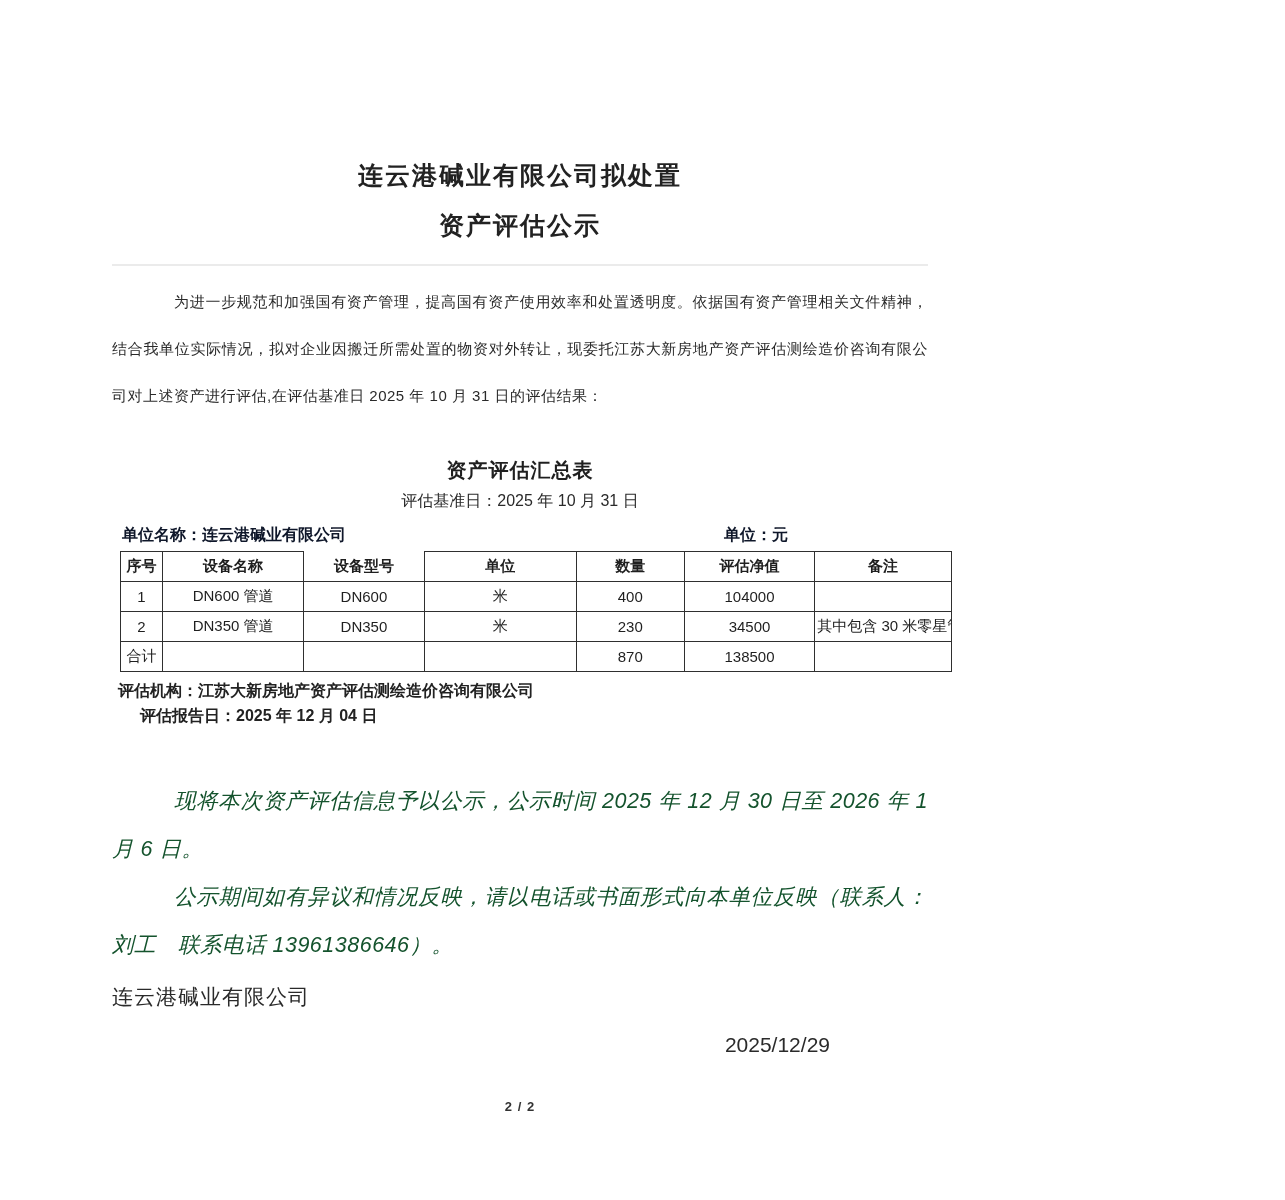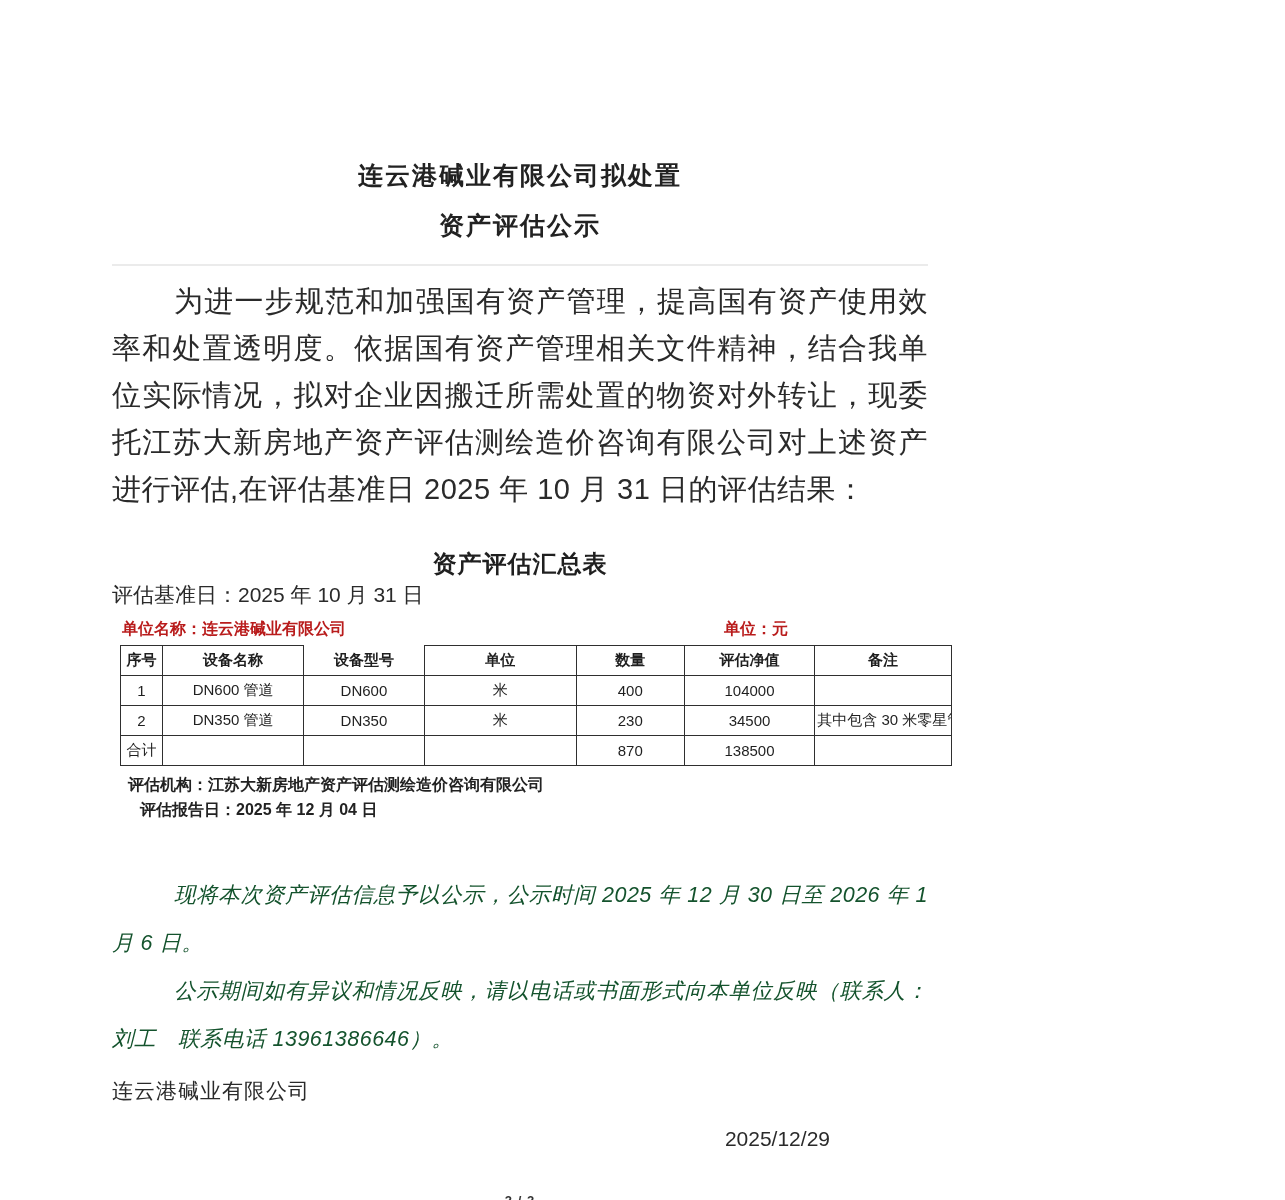--- a/index.html
+++ b/index.html
@@ -26,55 +26,55 @@
   }
   .divider {
     margin-top: 14px;
     height: 2px;
     background: #ebebeb;
   }
 
   
   .intro {
     margin-top: 12px;
-    font-size: 29px;
+    font-size: 15px;
     line-height: 47px;
     text-align: justify;
     text-indent: 62px;
     color: #2a2a2a;
     letter-spacing: 0.5px;
   }
 
   
   .table-title {
     margin-top: 36px;
     text-align: center;
-    font-size: 24px;
+    font-size: 20px;
     font-weight: 700;
     line-height: 30px;
     color: #1f1f1f;
     letter-spacing: 1px;
   }
   .base-date {
     margin-top: 4px;
-    text-align: left;
-    font-size: 21px;
+    text-align: center;
+    font-size: 16px;
     font-weight: 500;
     line-height: 24px;
     color: #2a2a2a;
   }
   .meta-row {
     margin-top: 10px;
     display: flex;
     justify-content: space-between;
     align-items: flex-end;
     font-size: 16px;
     font-weight: 600;
     line-height: 24px;
-    color: #b91c1c;
+    color: #0f172a;
     gap: 36px;
   }
   .meta-row .unit-name { padding-left: 10px; }
   .meta-row .currency { padding-right: 140px; font-weight: 600; }
 
   table.summary {
     margin-top: 4px;
     margin-left: 8px;
     width: calc(100% + 16px);
     border-collapse: collapse;
@@ -90,21 +90,21 @@
     color: #1f1f1f;
     padding: 0 2px;
     overflow: hidden;
     white-space: nowrap;
   }
   table.summary th { font-weight: 600; }
   table.summary th.no-top { border-top: 1.2px solid #ffffff; }
 
   .agency-line {
     margin-top: 6px;
-    margin-left: 16px;
+    margin-left: 6px;
     font-size: 16px;
     font-weight: 600;
     line-height: 25px;
     color: #222;
   }
   .report-date-line {
     margin-left: 28px;
     font-size: 16px;
     font-weight: 600;
     line-height: 26px;

